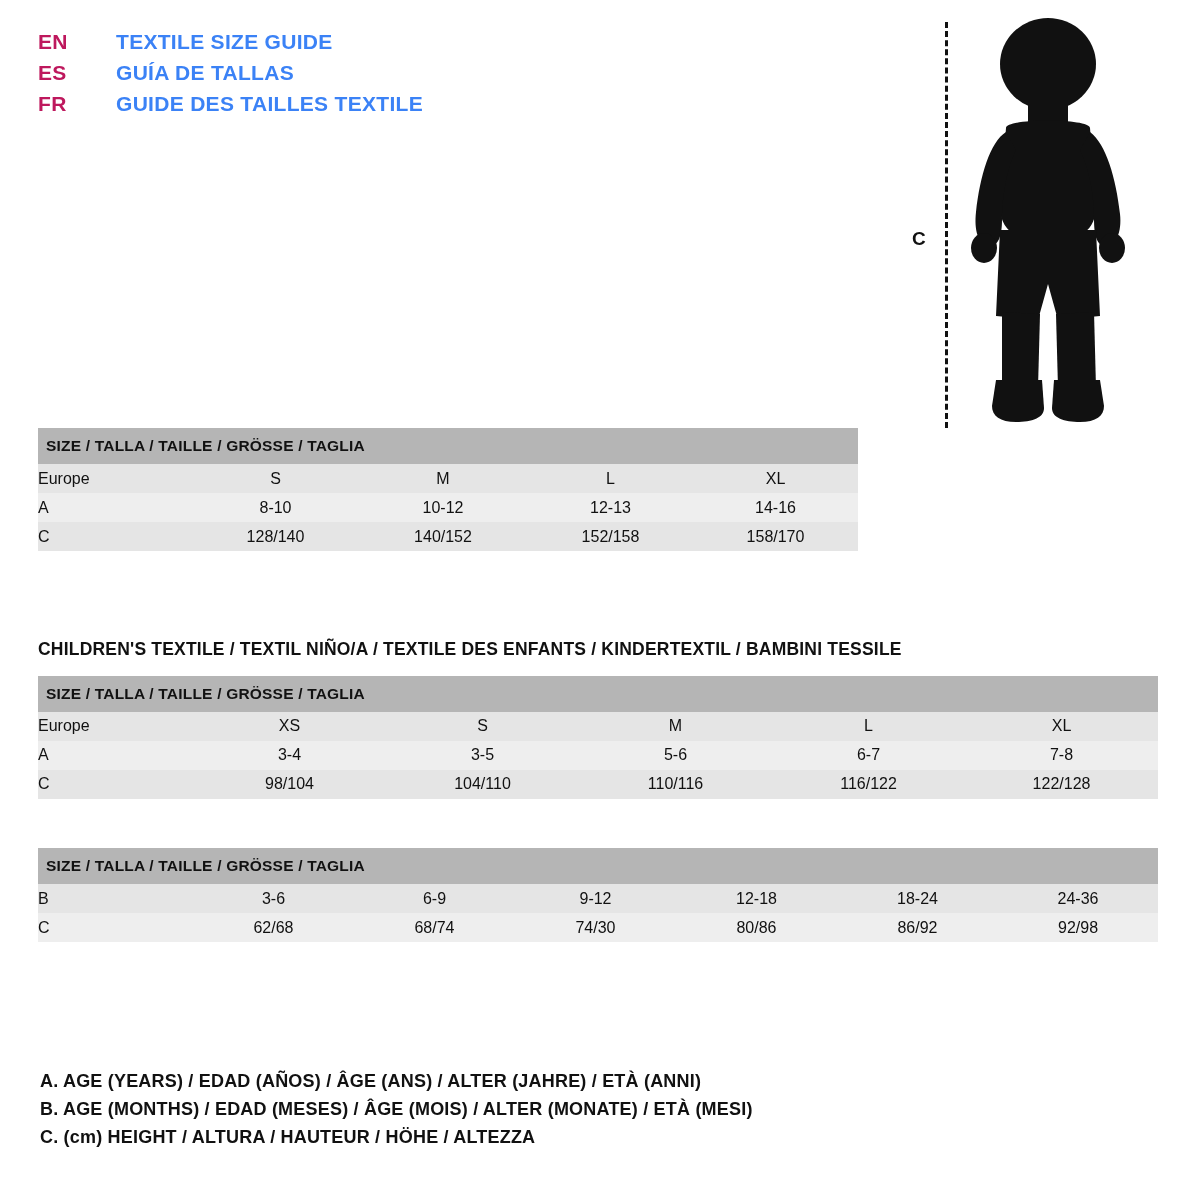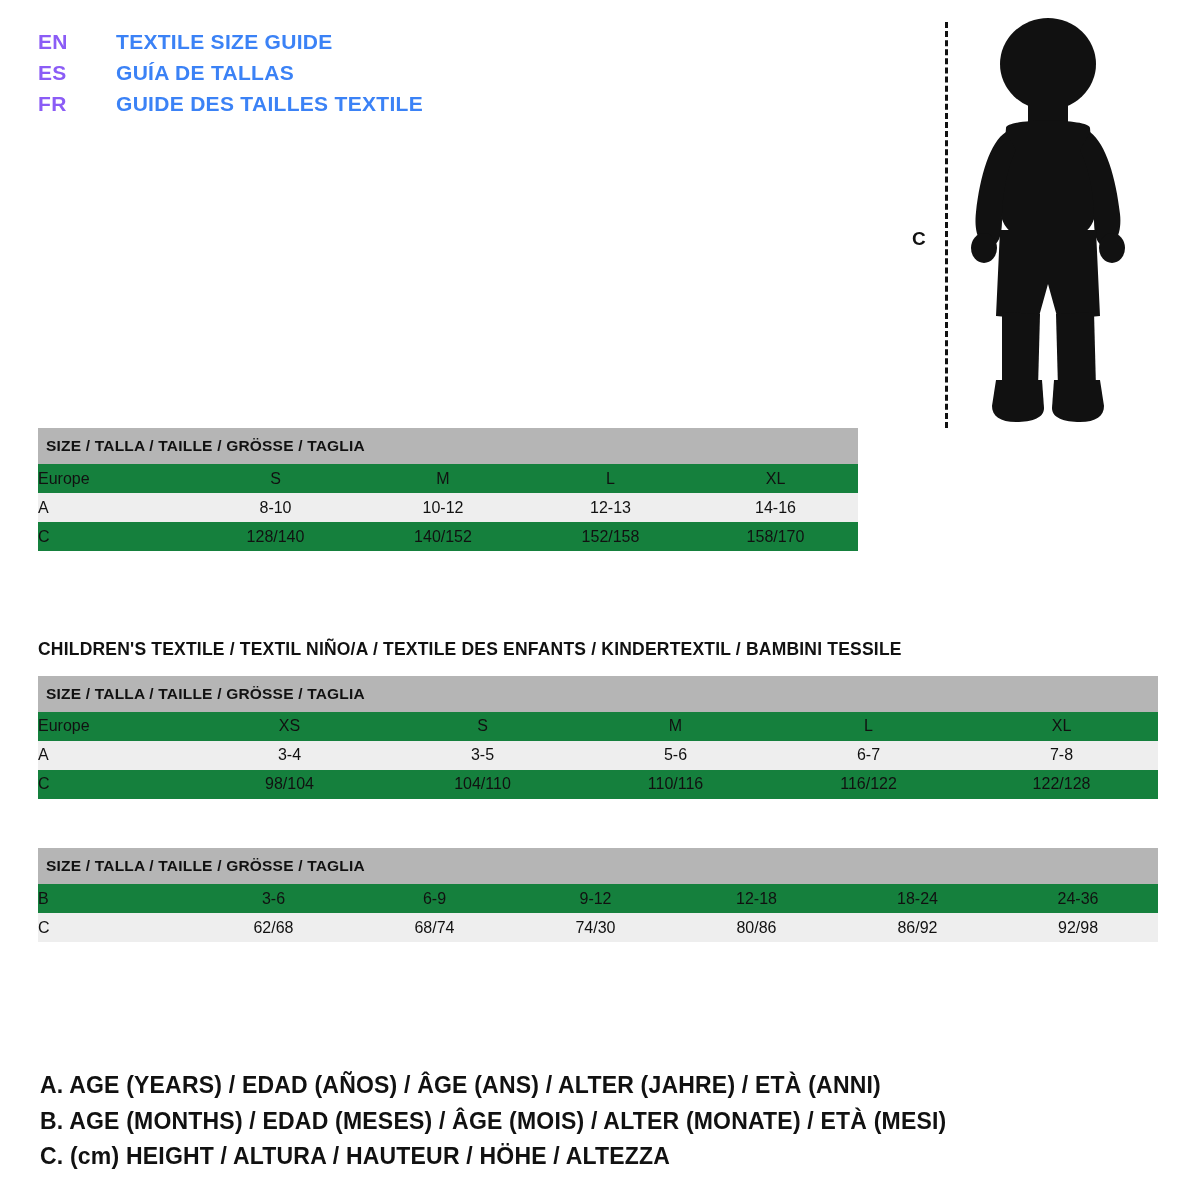--- a/index.html
+++ b/index.html
@@ -31,21 +31,21 @@
   .lang-row {
     display: flex;
     align-items: baseline;
     height: 31px;
   }
   .lang-code {
     width: 78px;
     font-size: 21px;
     font-weight: bold;
     letter-spacing: 0.3px;
-    color: #8b5cf6;
+    color: #be185d;
   }
   .lang-title {
     font-size: 21px;
     font-weight: bold;
     letter-spacing: 0.3px;
     color: #3b82f6;
     text-transform: uppercase;
   }
 
   
@@ -101,21 +101,21 @@
     vertical-align: middle;
   }
   .band-head td {
     background: #b5b5b5;
     font-weight: bold;
     font-size: 15.5px;
     letter-spacing: 0.2px;
     padding-left: 8px;
     height: 36px;
   }
-  .row-white td { background: #15803d; }
+  .row-white td { background: #e5e5e5; }
   .row-grey td { background: #eeeeee; }
   .lbl {
     padding-left: 8px;
     text-align: left;
   }
   .val { text-align: center; }
 
   
   .sec-junior { position: absolute; top: 428px; left: 38px; width: 1120px; }
   .sec-children { position: absolute; top: 638px; left: 38px; width: 1120px; }
@@ -123,21 +123,21 @@
   .sec-title-gap { margin-bottom: 14px; }
 
   
   .footnotes {
     position: absolute;
     top: 1068px;
     left: 40px;
     width: 1100px;
   }
   .footnote {
-    font-size: 23px;
+    font-size: 18px;
     font-weight: bold;
     letter-spacing: 0.2px;
     color: #111;
     line-height: 1.55;
     text-transform: uppercase;
   }
   .footnote.mixed { text-transform: none; }
 </style>
 </head>
 <body>

